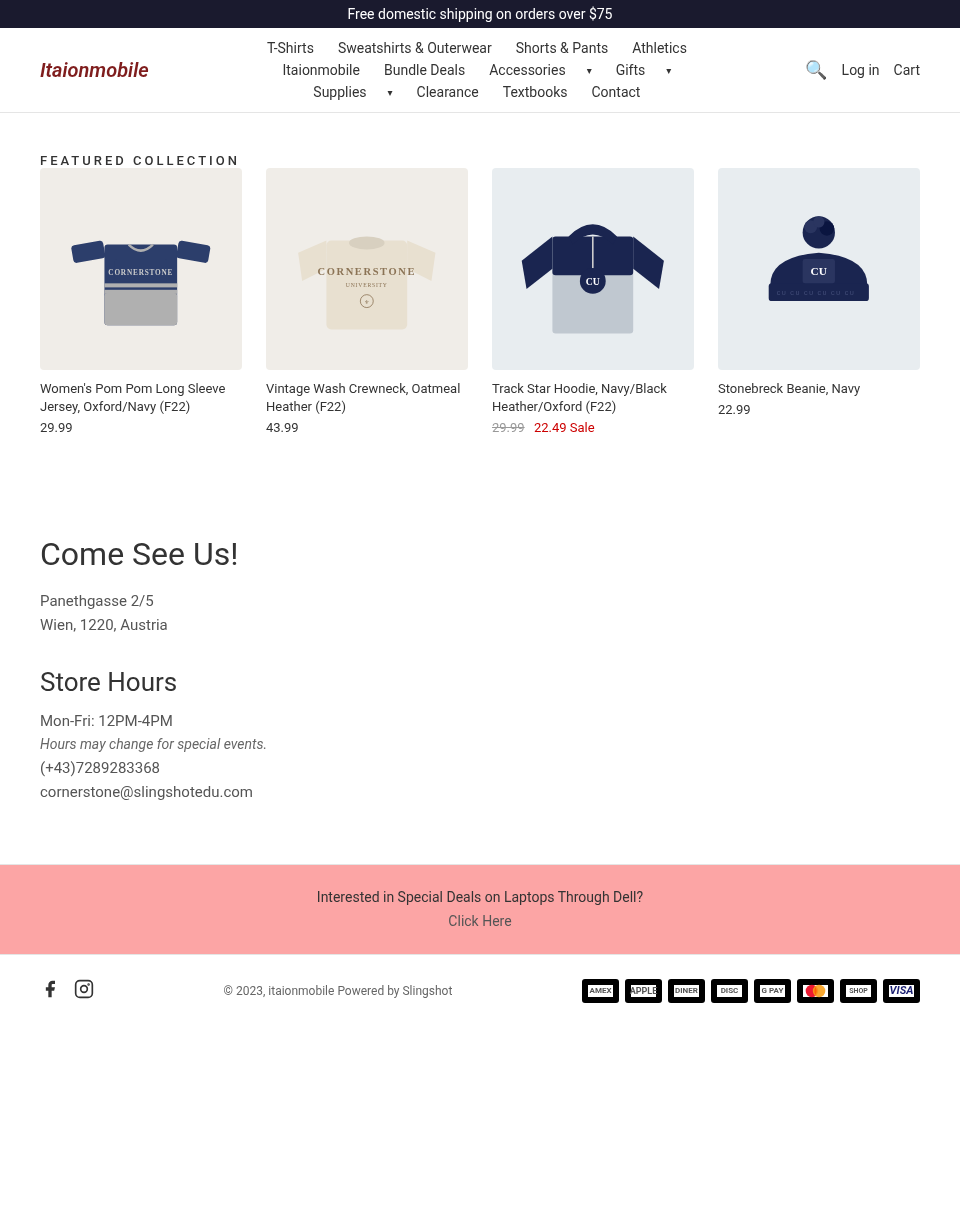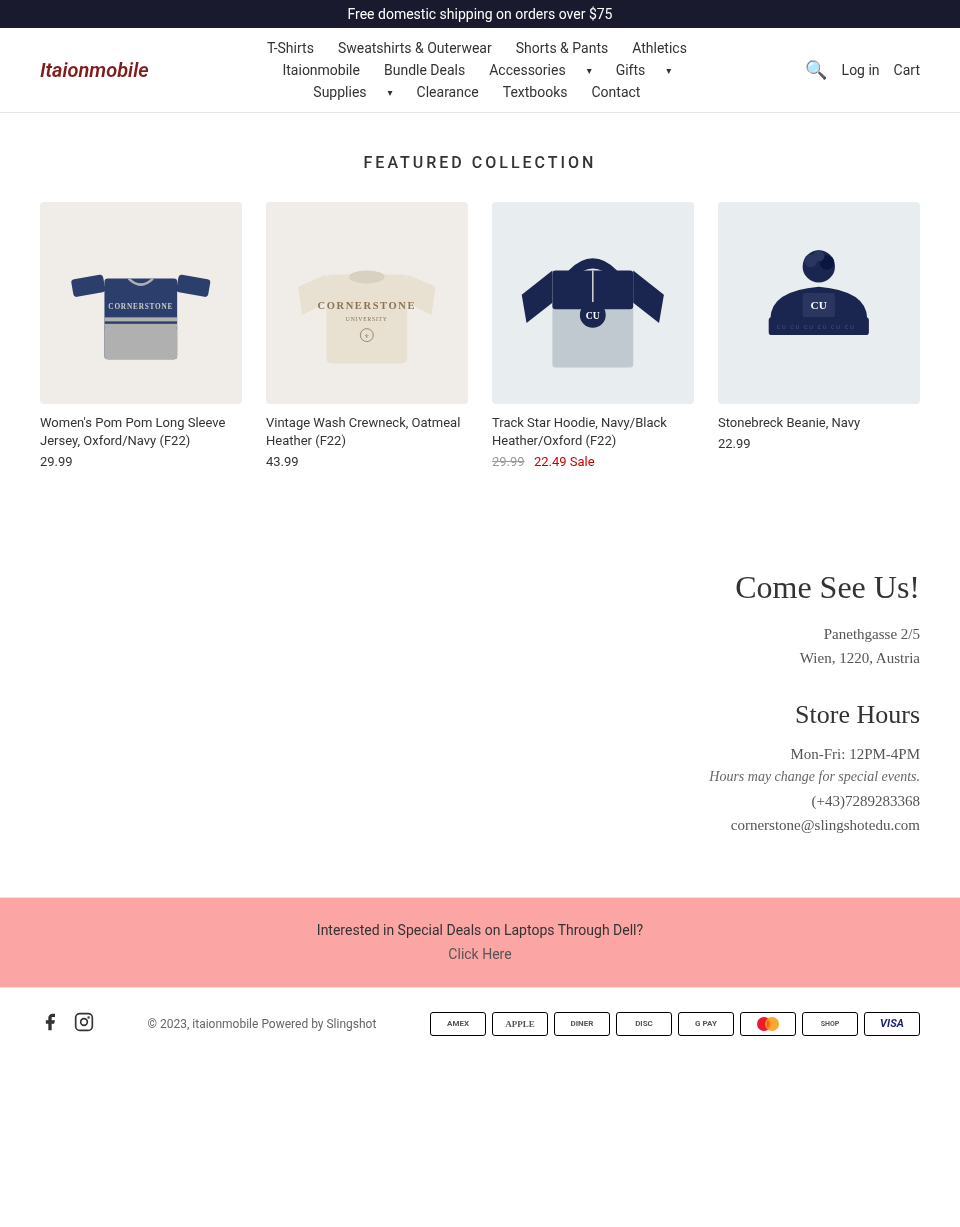--- a/index.html
+++ b/index.html
@@ -69,25 +69,23 @@
       cursor: pointer;
       font-size: 18px;
       color: #333;
     }
 
     
     .featured-section {
       padding: 40px 40px;
     }
     .featured-title {
-      text-align: center;
       letter-spacing: 3px;
-      font-size: 16px;
+      font-size: 13px;
       font-weight: 500;
-      margin-bottom: 30px;
       color: #333;
     }
     .products-grid {
       display: grid;
       grid-template-columns: repeat(4, 1fr);
       gap: 24px;
     }
     .product-card {
       cursor: pointer;
     }
@@ -121,22 +119,21 @@
       color: #999;
       margin-right: 6px;
     }
     .product-price .sale {
       color: #c00;
     }
 
     
     .store-info {
       padding: 60px 40px;
-      text-align: right;
-      font-family: Liberation Serif, serif;
+      text-align: left;
     }
     .store-info h2 {
       font-size: 32px;
       font-weight: 400;
       margin-bottom: 16px;
     }
     .store-info p {
       font-size: 15px;
       color: #555;
       line-height: 1.6;
@@ -197,22 +194,22 @@
       color: #666;
       text-align: center;
     }
     .payment-icons {
       display: flex;
       gap: 6px;
       align-items: center;
     }
     .payment-icon {
       height: 24px;
-      width: 56px;
-      border: 1px solid #000000;
+      width: 37px;
+      border: 6px solid #000000;
       border-radius: 3px;
       background: #fff;
       display: flex;
       align-items: center;
       justify-content: center;
       font-size: 8px;
       color: #555;
       font-weight: 700;
     }
 
@@ -431,21 +428,21 @@
   </div>
 
   <div class="footer-copy">
     <span>© 2023, itaionmobile</span>
     <span> </span>
     <span>Powered by Slingshot</span>
   </div>
 
   <div class="payment-icons">
     <div class="payment-icon">AMEX</div>
-    <div class="payment-icon" style="font-size:9px;font-family:Liberation Serif, serif;">APPLE</div>
+    <div class="payment-icon" style="font-size:9px;">APPLE</div>
     <div class="payment-icon" style="font-size:8px;">DINER</div>
     <div class="payment-icon" style="font-size:8px;">DISC</div>
     <div class="payment-icon" style="font-size:8px;">G PAY</div>
     <div class="payment-icon">
       <svg width="28" height="18" viewBox="0 0 28 18">
         <circle cx="10" cy="9" r="7" fill="#eb001b" opacity="0.9"></circle>
         <circle cx="18" cy="9" r="7" fill="#f79e1b" opacity="0.9"></circle>
         <path d="M14 4.5 Q16.5 9 14 13.5 Q11.5 9 14 4.5Z" fill="#ff5f00"></path>
       </svg>
     </div>

